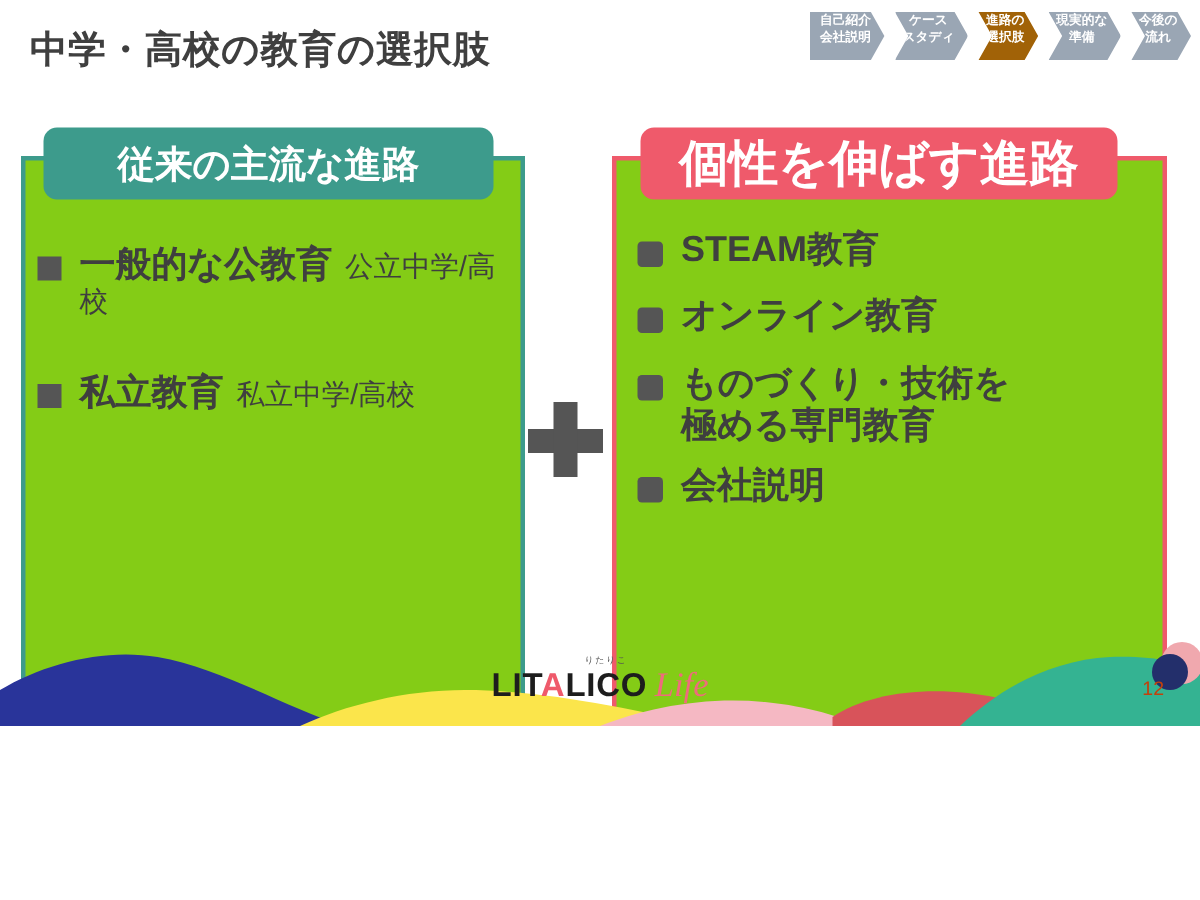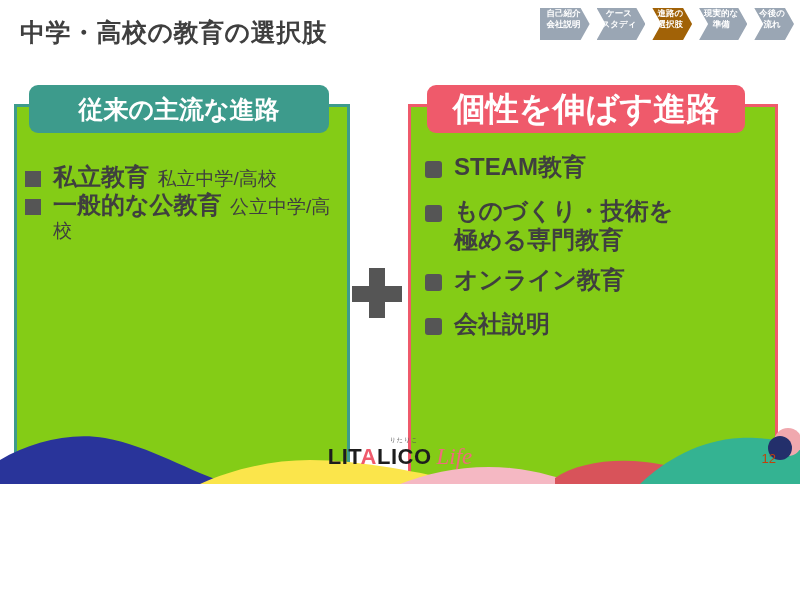--- a/index.html
+++ b/index.html
@@ -161,59 +161,59 @@
     </div>
     <div class="crumb">
       <span>今後の</span>
       <span>流れ</span>
     </div>
   </div>
 
   <div class="col col-left">
     <div class="col-badge badge-left">従来の主流な進路</div>
     <ul class="list list-left">
+      <li class="item left-item-1">
+        <span class="marker marker-sq"></span>
+        <span class="itext">
+          <span class="ilabel">一般的な公教育</span>
+          <span class="isub">公立中学/高校</span>
+        </span>
+      </li>
       <li class="item">
         <span class="marker marker-sq"></span>
         <span class="itext">
           <span class="ilabel">私立教育</span>
           <span class="isub">私立中学/高校</span>
-        </span>
-      </li>
-      <li class="item left-item-1">
-        <span class="marker marker-sq"></span>
-        <span class="itext">
-          <span class="ilabel">一般的な公教育</span>
-          <span class="isub">公立中学/高校</span>
         </span>
       </li>
     </ul>
   </div>
 
   <div class="plus"></div>
 
   <div class="col col-right">
     <div class="col-badge badge-right">個性を伸ばす進路</div>
     <ul class="list list-right">
       <li class="item right-item">
         <span class="marker marker-rd"></span>
         <span class="itext">
           <span class="ilabel">STEAM教育</span>
         </span>
       </li>
+      <li class="item right-item">
+        <span class="marker marker-rd"></span>
+        <span class="itext">
+          <span class="ilabel">オンライン教育</span>
+        </span>
+      </li>
       <li class="item right-item tall">
         <span class="marker marker-rd"></span>
         <span class="itext">
           <span class="ilabel">ものづくり・技術を
 極める専門教育</span>
-        </span>
-      </li>
-      <li class="item right-item">
-        <span class="marker marker-rd"></span>
-        <span class="itext">
-          <span class="ilabel">オンライン教育</span>
         </span>
       </li>
       <li class="item right-item">
         <span class="marker marker-rd"></span>
         <span class="itext">
           <span class="ilabel">会社説明</span>
         </span>
       </li>
     </ul>
   </div>

